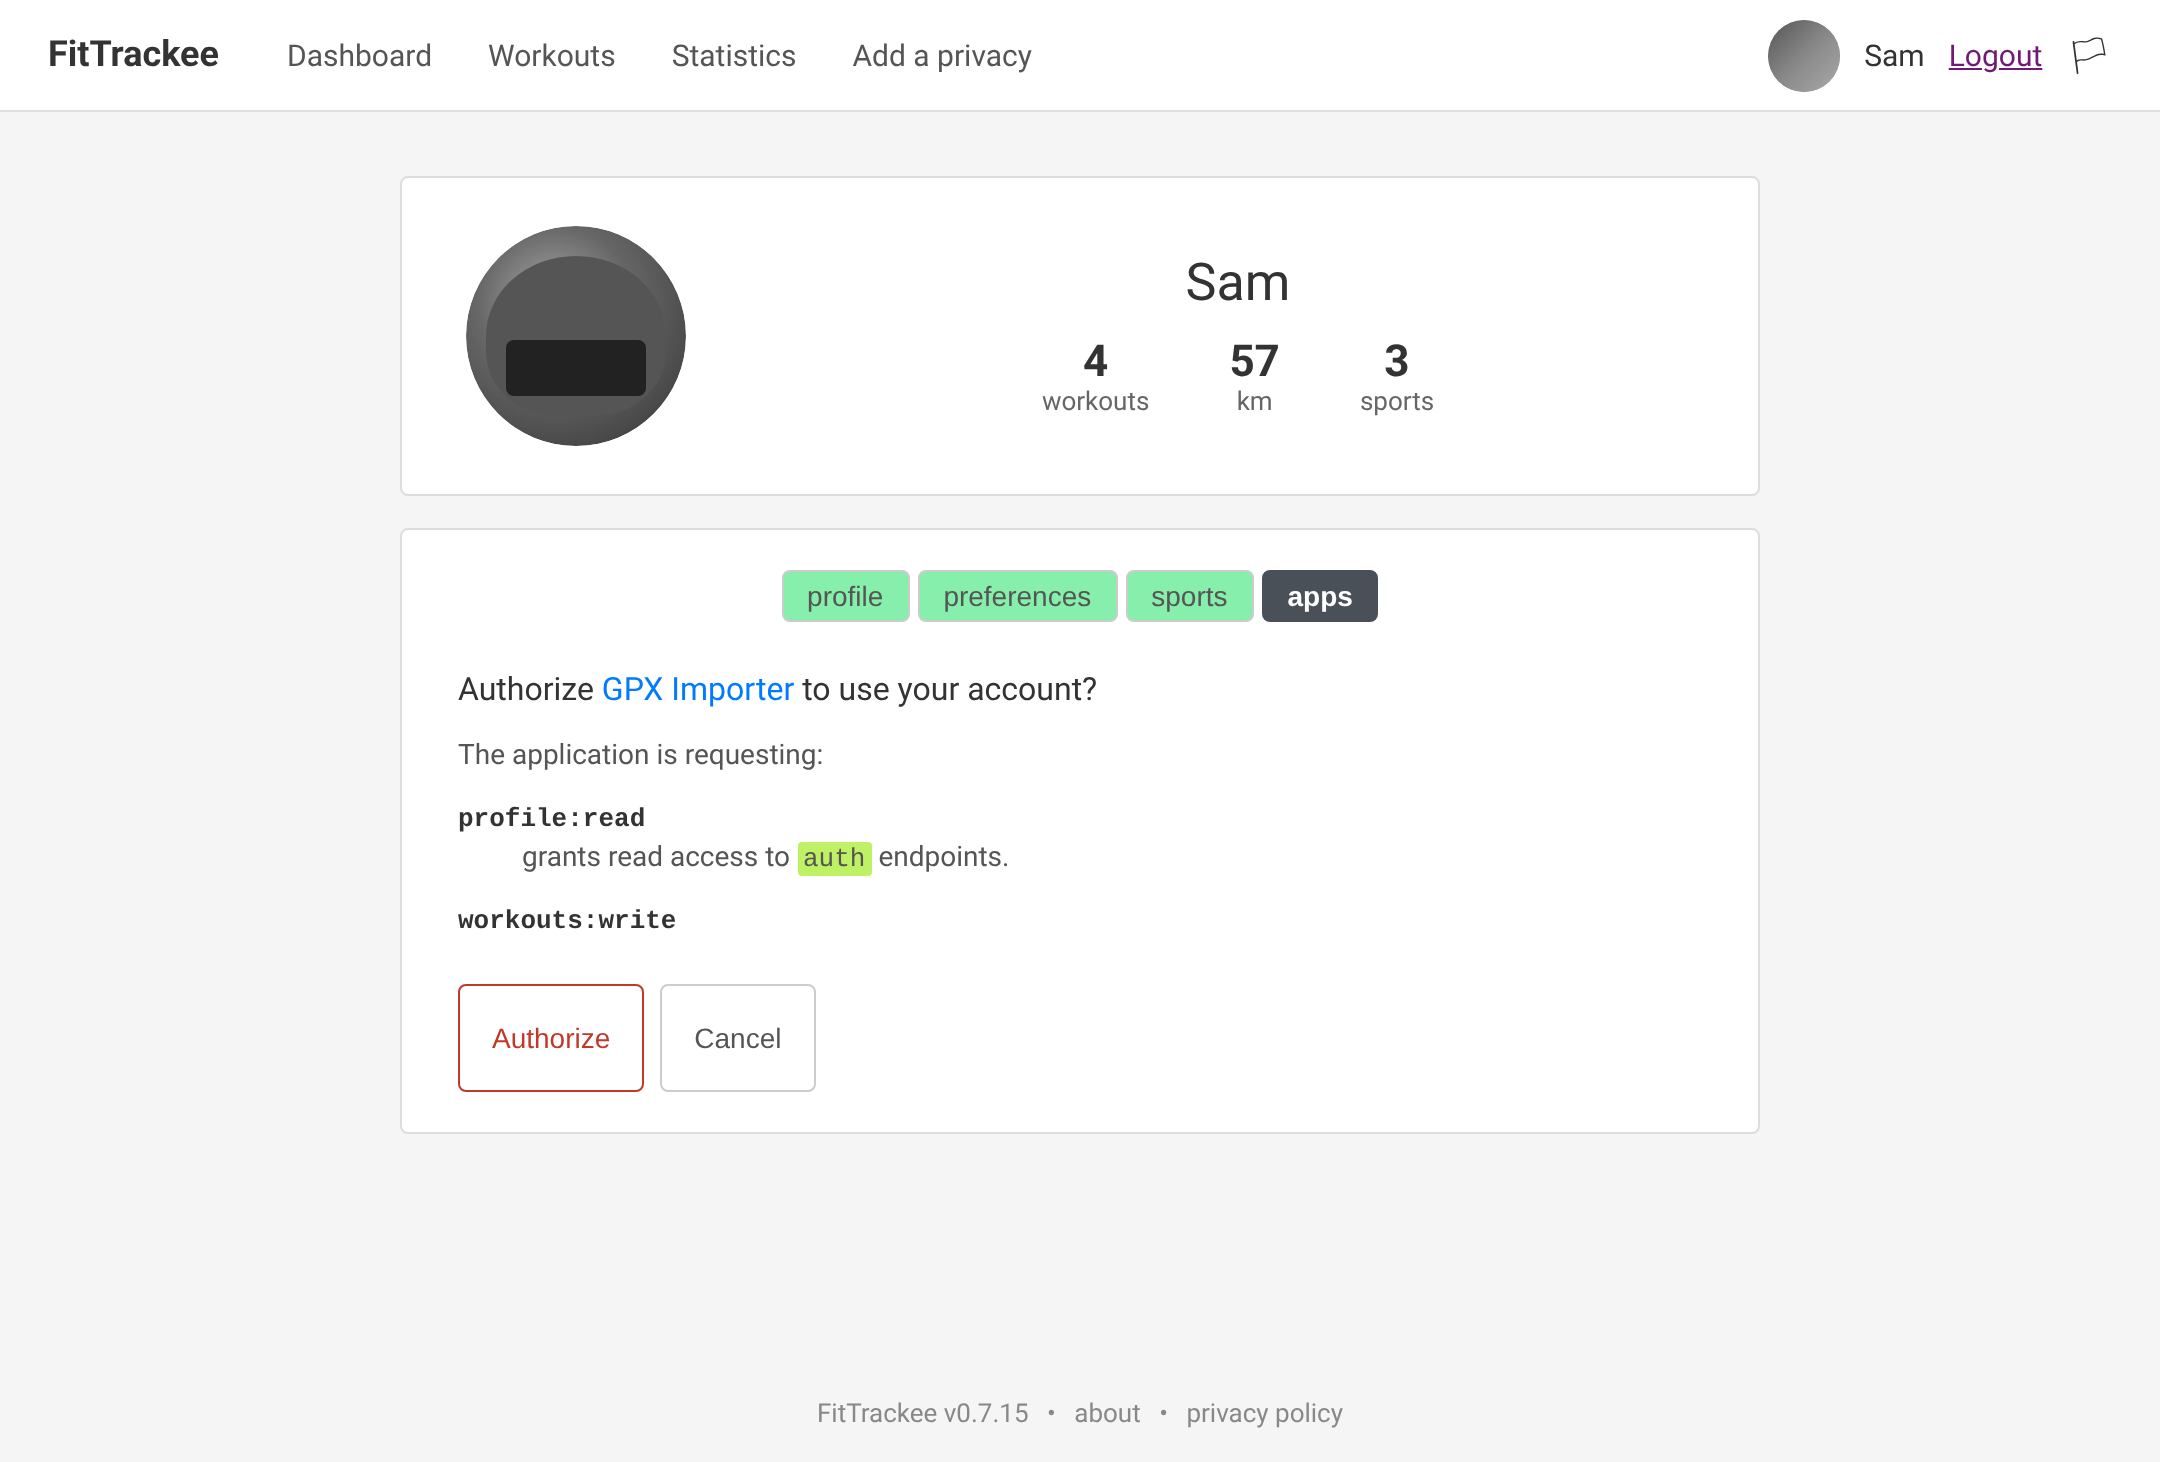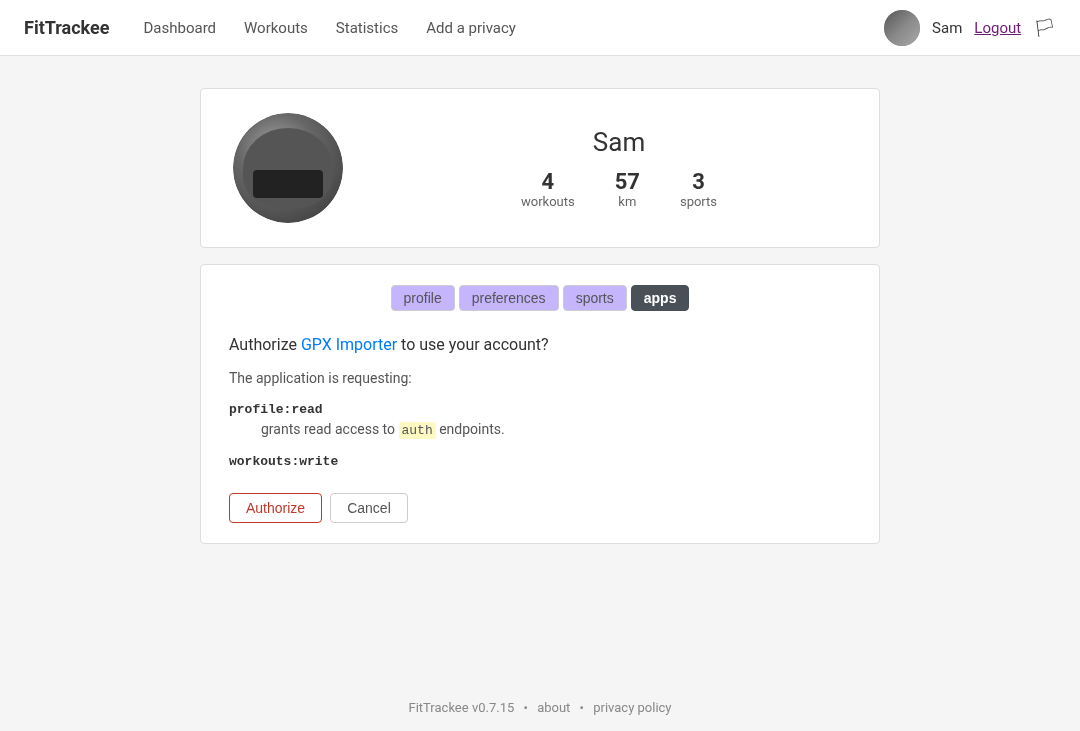--- a/index.html
+++ b/index.html
@@ -164,21 +164,21 @@
       display: flex;
       gap: 4px;
       margin-bottom: 24px;
       justify-content: center;
     }
 
     .tab-btn {
       padding: 4px 12px;
       border: 1px solid #ccc;
       border-radius: 4px;
-      background: #c4b5fd;
+      background: #86efac;
       color: #555;
       font-size: 14px;
       cursor: pointer;
     }
 
     .tab-btn.active {
       background: #495057;
       color: #fff;
       border-color: #495057;
       font-weight: bold;
@@ -220,21 +220,21 @@
 
     .permission-desc {
       font-size: 14px;
       color: #555;
       padding-left: 32px;
     }
 
     .permission-desc code {
       font-family: 'Courier New', monospace;
       font-size: 13px;
-      background: #fef9c3;
+      background: #bef264;
       padding: 1px 3px;
       border-radius: 2px;
     }
 
     .action-buttons {
       display: flex;
       gap: 8px;
       margin-top: 24px;
     }
 
@@ -242,21 +242,21 @@
       padding: 6px 16px;
       background: #fff;
       border: 1px solid #c0392b;
       color: #c0392b;
       border-radius: 4px;
       font-size: 14px;
       cursor: pointer;
     }
 
     .btn-cancel {
-      padding: 6px 16px;
+      padding: 18px 16px;
       background: #fff;
       border: 1px solid #ccc;
       color: #555;
       border-radius: 4px;
       font-size: 14px;
       cursor: pointer;
     }
 
     
     .footer {

